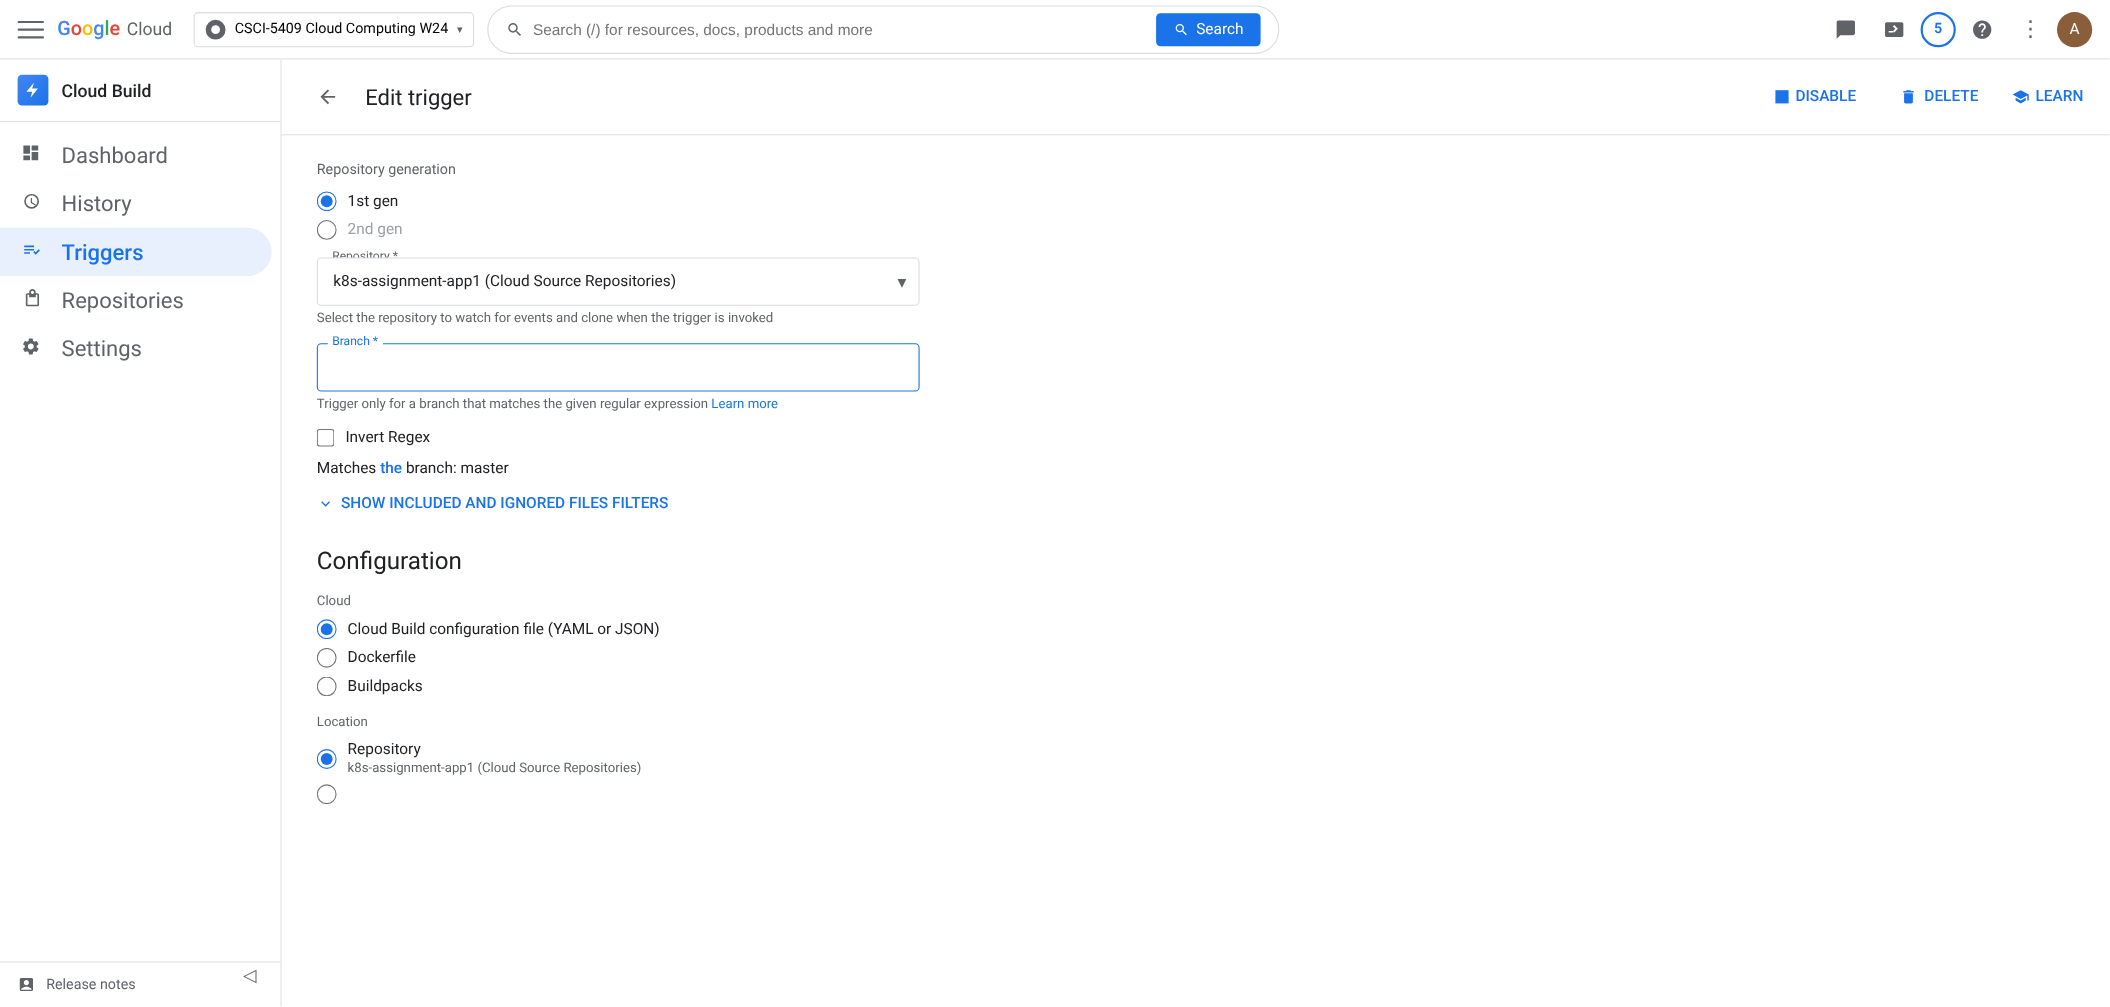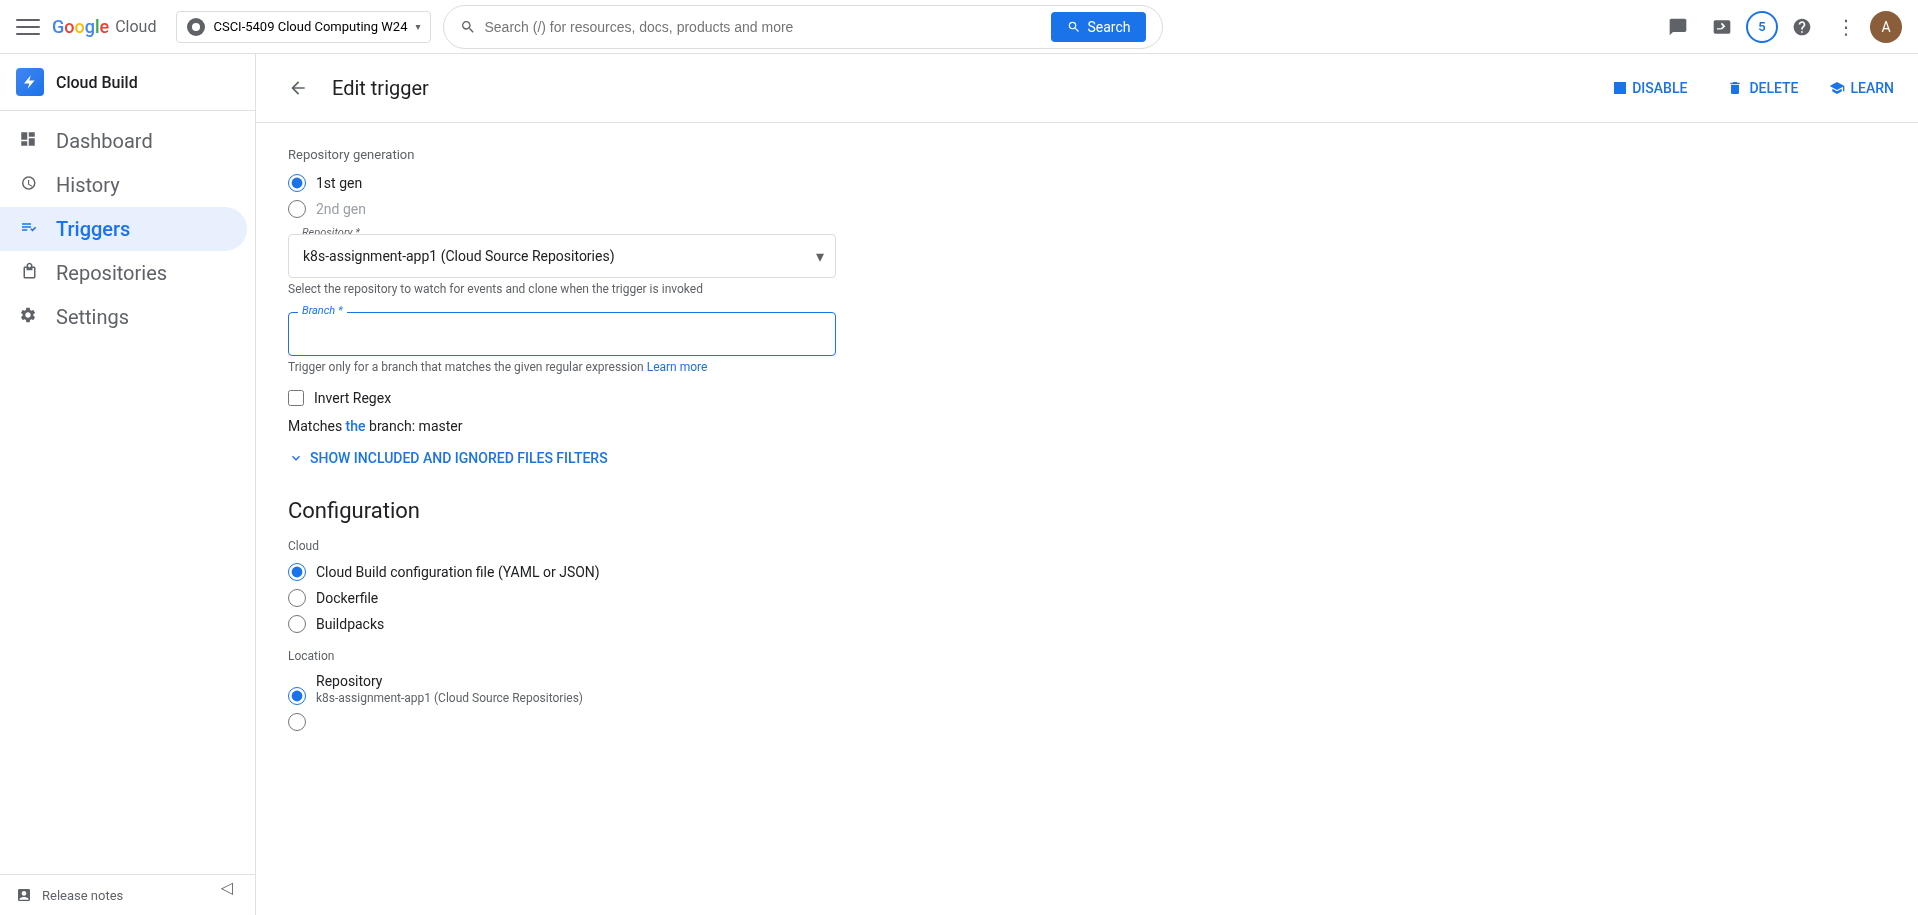--- a/index.html
+++ b/index.html
@@ -186,21 +186,20 @@
     .form-field {
       margin: 16px 0;
       position: relative;
     }
     .form-field-label {
       position: absolute;
       top: -8px; left: 10px;
       background: #fff;
       font-size: 11px; color: #5f6368;
       padding: 0 4px;
-      font-style: italic;
     }
     .form-field-label.blue { color: #1a73e8; }
     .form-select {
       width: 548px;
       padding: 13px 40px 13px 14px;
       border: 1px solid #dadce0; border-radius: 4px;
       font-size: 14px; color: #202124;
       appearance: none; cursor: pointer;
       background: #fff; font-family: inherit;
       outline: none;
@@ -483,21 +482,21 @@
           </label>
           <label class="radio-item">
             <input type="radio" class="radio-input" name="config_type" value="buildpacks" style="">
             <span class="radio-label">Buildpacks</span>
           </label>
         </div>
 
         <div class="location-section">
           <p class="location-label">Location</p>
           <div class="location-item">
-            <label style="display:flex; align-items:flex-end; gap:10px; cursor:pointer;">
+            <label style="display:flex; align-items:center; gap:10px; cursor:pointer;">
               <input type="radio" class="radio-input" name="location" value="repository" checked="" style="margin-top: 2px;">
               <div>
                 <div class="radio-label">Repository</div>
                 <div class="location-sub">k8s-assignment-app1 (Cloud Source Repositories)</div>
               </div>
             </label>
           </div>
           <div class="location-item">
             <label style="display:flex; align-items:center; gap:10px; cursor:pointer;">
               <input type="radio" class="radio-input" name="location" value="other" style="">

